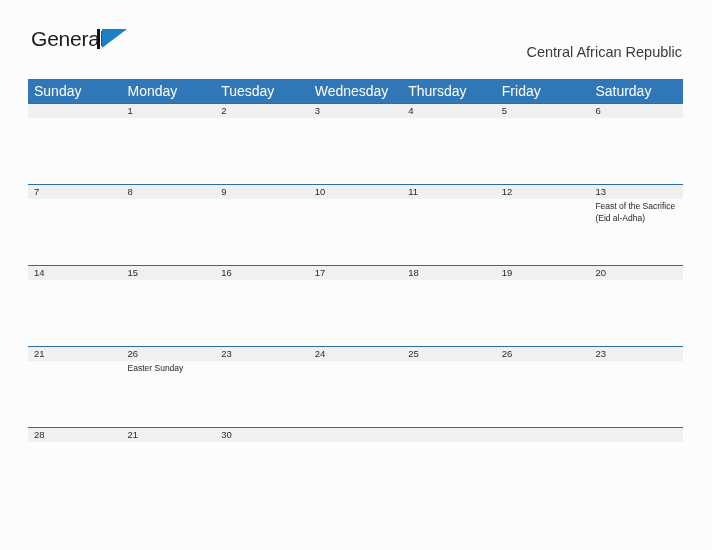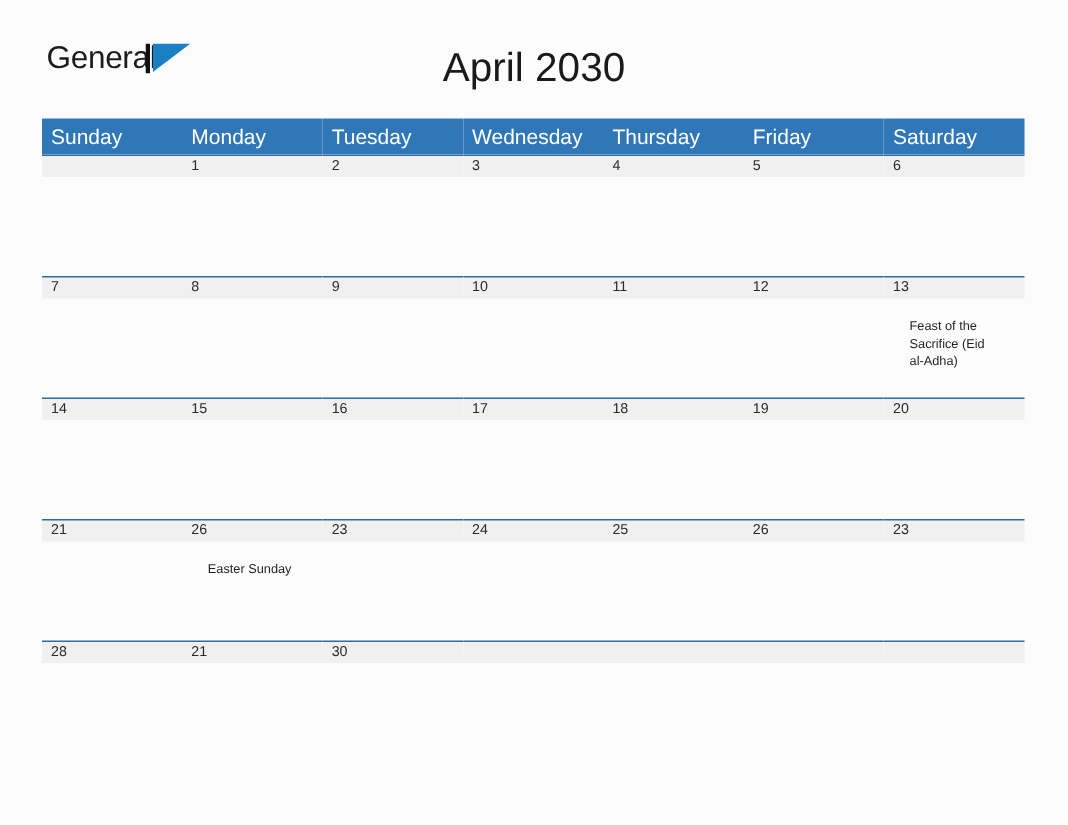--- a/index.html
+++ b/index.html
@@ -142,21 +142,21 @@
     color: transparent;
   }
 
   .events {
     padding: 2px 7px 0 6px;
     font-size: 8.5px;
     line-height: 11.5px;
     color: #1f1f1f;
   }
   .event {
-    margin: 11px;
+    margin: 0;
     word-wrap: break-word;
   }
 </style>
 </head>
 <body>
 
 <div class="page">
 
   <div class="topbar">
 
@@ -165,22 +165,22 @@
         <span class="logo-general">General</span>
         <span class="logo-mark">
           <svg width="32" height="20" viewBox="0 0 32 20" xmlns="http://www.w3.org/2000/svg">
             <rect x="0" y="0" width="3" height="20" fill="#111111"></rect>
             <polygon points="5,0 30,0 5,19" fill="#1b7fc4"></polygon>
           </svg>
         </span>
       </div>
     </div>
 
-    <div class="cal-title">April 2030</div>
-
+
+    <div class="country">Central African Republic</div>
   </div>
 
   <div class="cal-wrap">
     <table class="cal">
       <thead>
         <tr id="hdr-row">
             <th>Sunday</th>
             <th>Monday</th>
             <th>Tuesday</th>
             <th>Wednesday</th>

